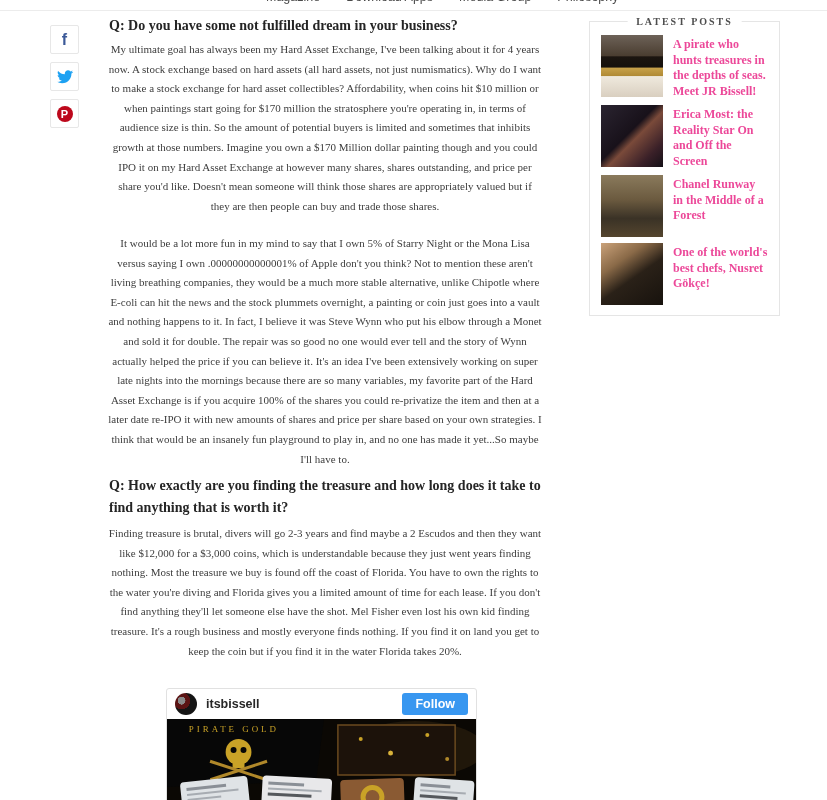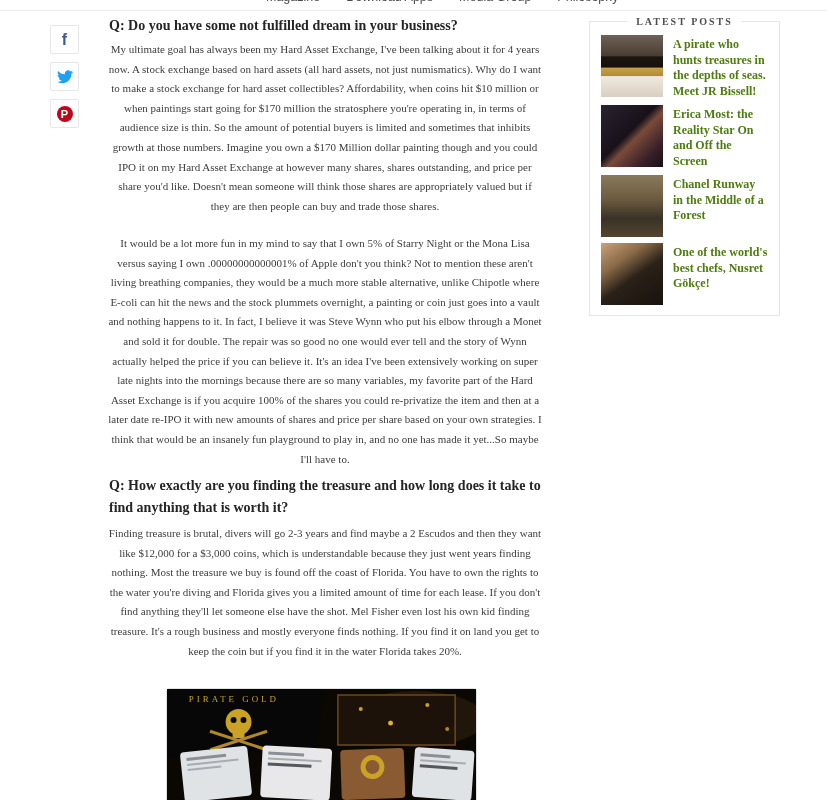--- a/index.html
+++ b/index.html
@@ -29,21 +29,21 @@
 
   
   .sidebar{position:absolute;left:589px;top:21px;width:191px;}
   .latest-box{border:1px solid #e5e5e5;padding:13px 11px 10px 11px;position:relative;box-sizing:border-box;}
   .latest-title{position:absolute;top:-6px;left:50%;transform:translateX(-50%);background:#fff;
                 padding:0 9px;font-family:"Liberation Serif",serif;font-size:10px;font-weight:bold;
                 letter-spacing:2px;color:#4d4d4d;white-space:nowrap;}
   .post-row{display:flex;gap:10px;margin-bottom:6px;cursor:pointer;align-items:flex-start;}
   .post-row:last-child{margin-bottom:0;}
   .thumb{width:62px;height:62px;flex:0 0 62px;}
-  .post-title{font-size:12px;font-weight:bold;line-height:15.5px;color:#4d7c0f;padding-top:2px;}
+  .post-title{font-size:12px;font-weight:bold;line-height:15.5px;color:#ec4899;padding-top:2px;}
   .thumb-1{background:linear-gradient(180deg,#6d6258 0%,#4a3d30 34%,#1c1510 35%,#15100c 52%,
             #c8a24a 53%,#b08a35 66%,#efe9dd 67%,#d9cfc0 100%);}
   .thumb-2{background:linear-gradient(135deg,#2a2430 0%,#18111a 45%,#7a4a3a 55%,#3a2028 80%,#141017 100%);}
   .thumb-3{background:linear-gradient(90deg,#b9bfc8 0%,#cfd4da 30%,#c1262b 42%,#d4373c 58%,#b9bfc8 70%,#a8aeb8 100%);}
   .thumb-4{background:linear-gradient(180deg,#8a7a5c 0%,#6b5a3f 40%,#3a3226 70%,#54452e 100%);}
   .thumb-5{background:linear-gradient(145deg,#caa27a 0%,#8a6a48 30%,#2a2118 55%,#17120d 100%);}
 
   
   .ig-embed{position:absolute;left:166px;top:688px;width:311px;border:1px solid #e1e1e1;
             border-radius:3px;background:#fff;box-sizing:border-box;}
@@ -109,20 +109,25 @@
         <div class="post-title">Chanel Runway in the Middle of a Forest</div>
       </div>
       <div class="post-row">
         <div class="thumb thumb-5"></div>
         <div class="post-title">One of the world's best chefs, Nusret Gökçe!</div>
       </div>
     </div>
   </aside>
 
   <div class="ig-embed">
+    <div class="ig-header">
+      <div class="ig-avatar"></div>
+      <div class="ig-user">itsbissell</div>
+      <button class="ig-follow" style="background-color: rgb(56, 151, 240);">Follow</button>
+    </div>
     <svg class="ig-photo" viewBox="0 0 311 150" preserveAspectRatio="none">
       <rect x="0" y="0" width="311" height="150" fill="#0b0804"></rect>
       <ellipse cx="250" cy="30" rx="70" ry="28" fill="#3a2a12" opacity="0.45"></ellipse>
       <rect x="172" y="6" width="118" height="50" fill="#1c120a" stroke="#6b4a1f" stroke-width="1.5"></rect>
       <circle cx="195" cy="20" r="2" fill="#c9a227"></circle>
       <circle cx="225" cy="34" r="2.5" fill="#d9b23a"></circle>
       <circle cx="262" cy="16" r="2" fill="#c9a227"></circle>
       <circle cx="282" cy="40" r="2" fill="#b0882a"></circle>
 
       <polygon points="0,0 158,0 150,62 0,68" fill="#070707"></polygon>

